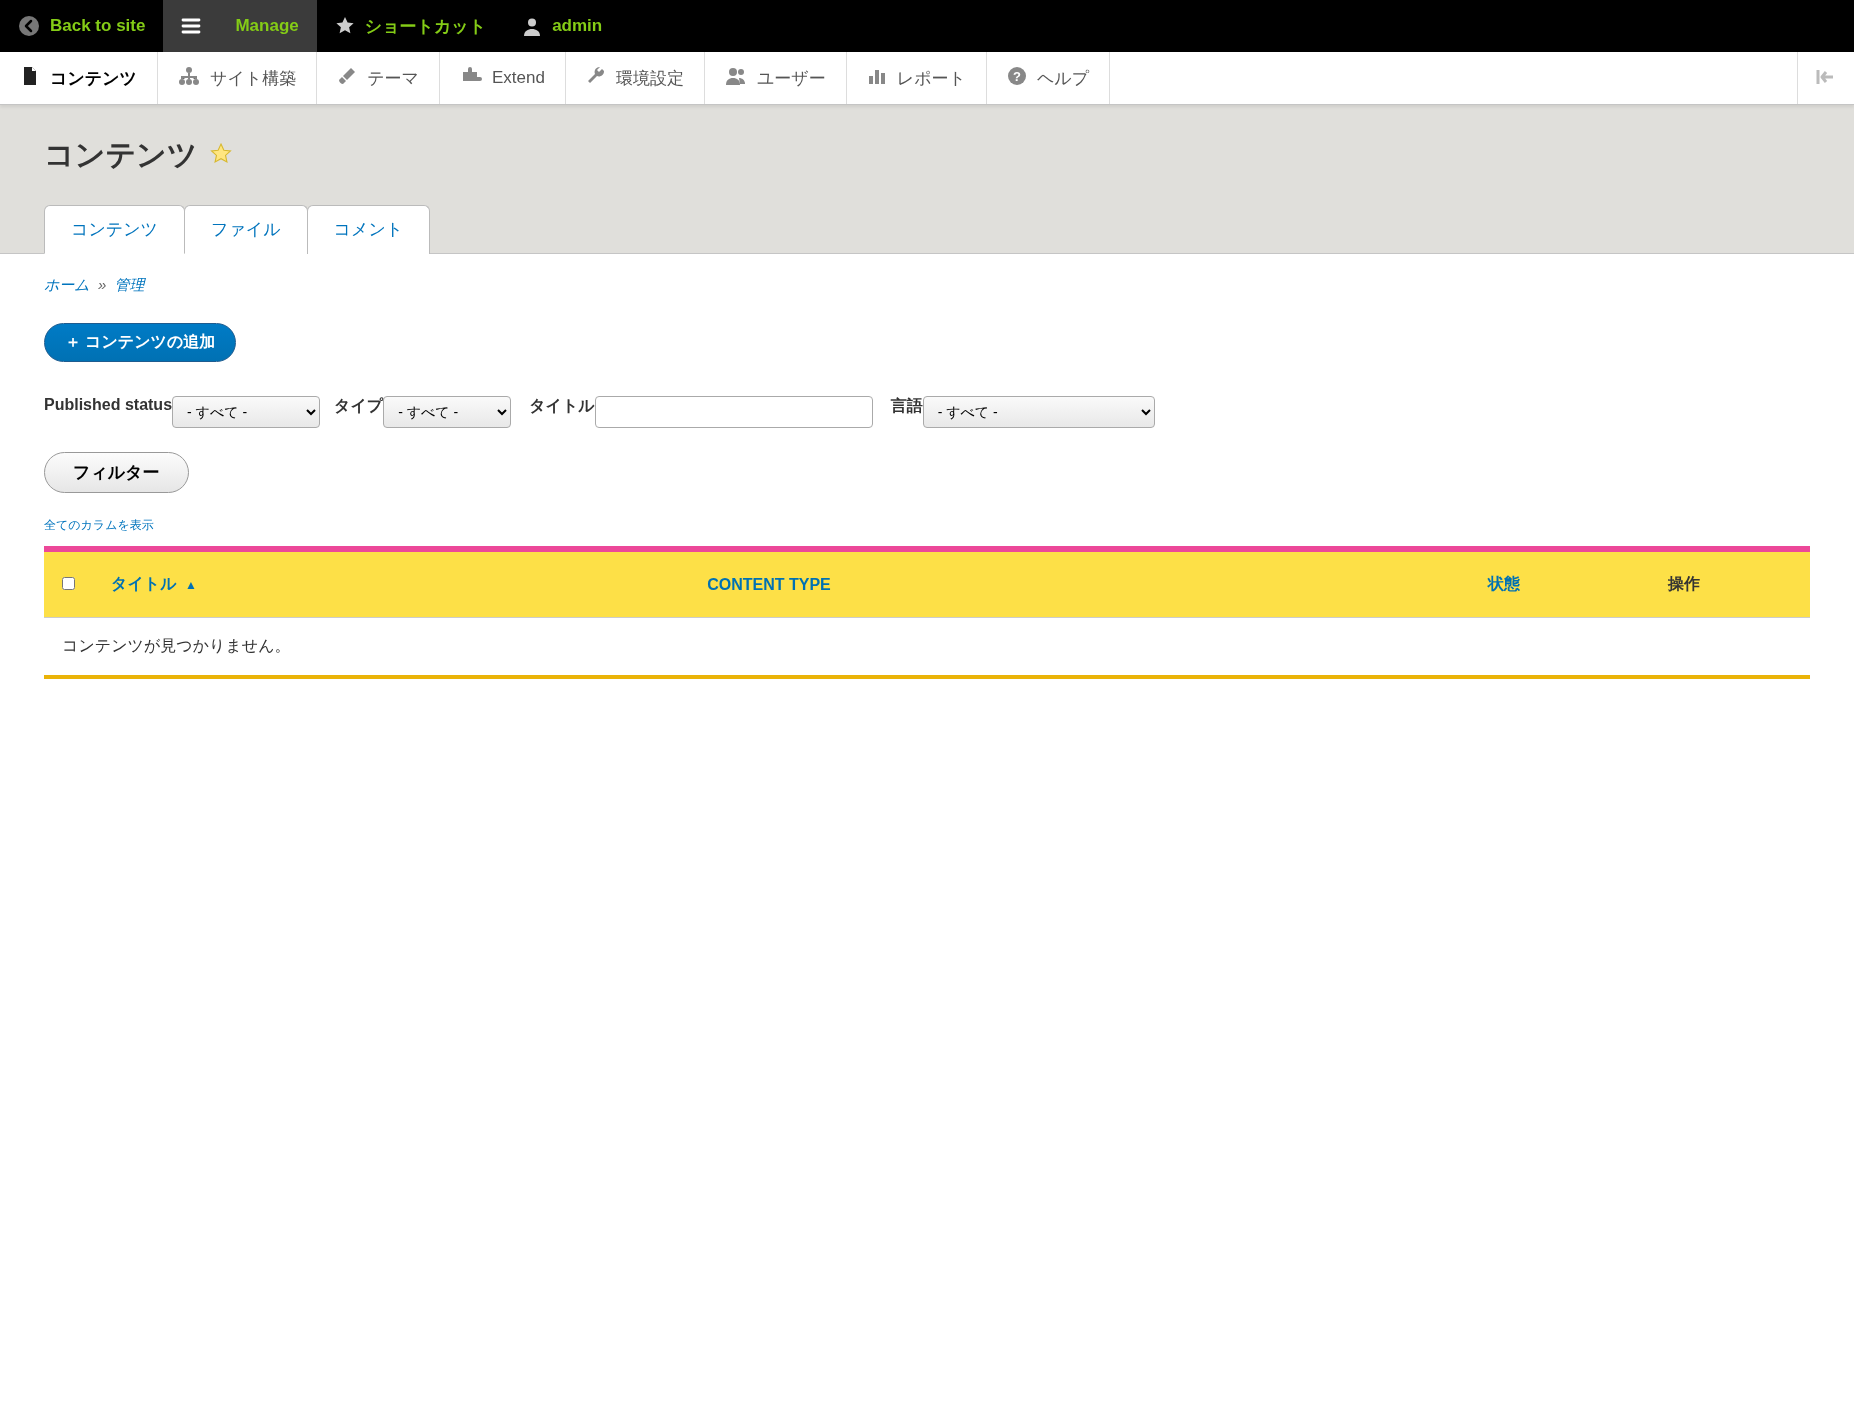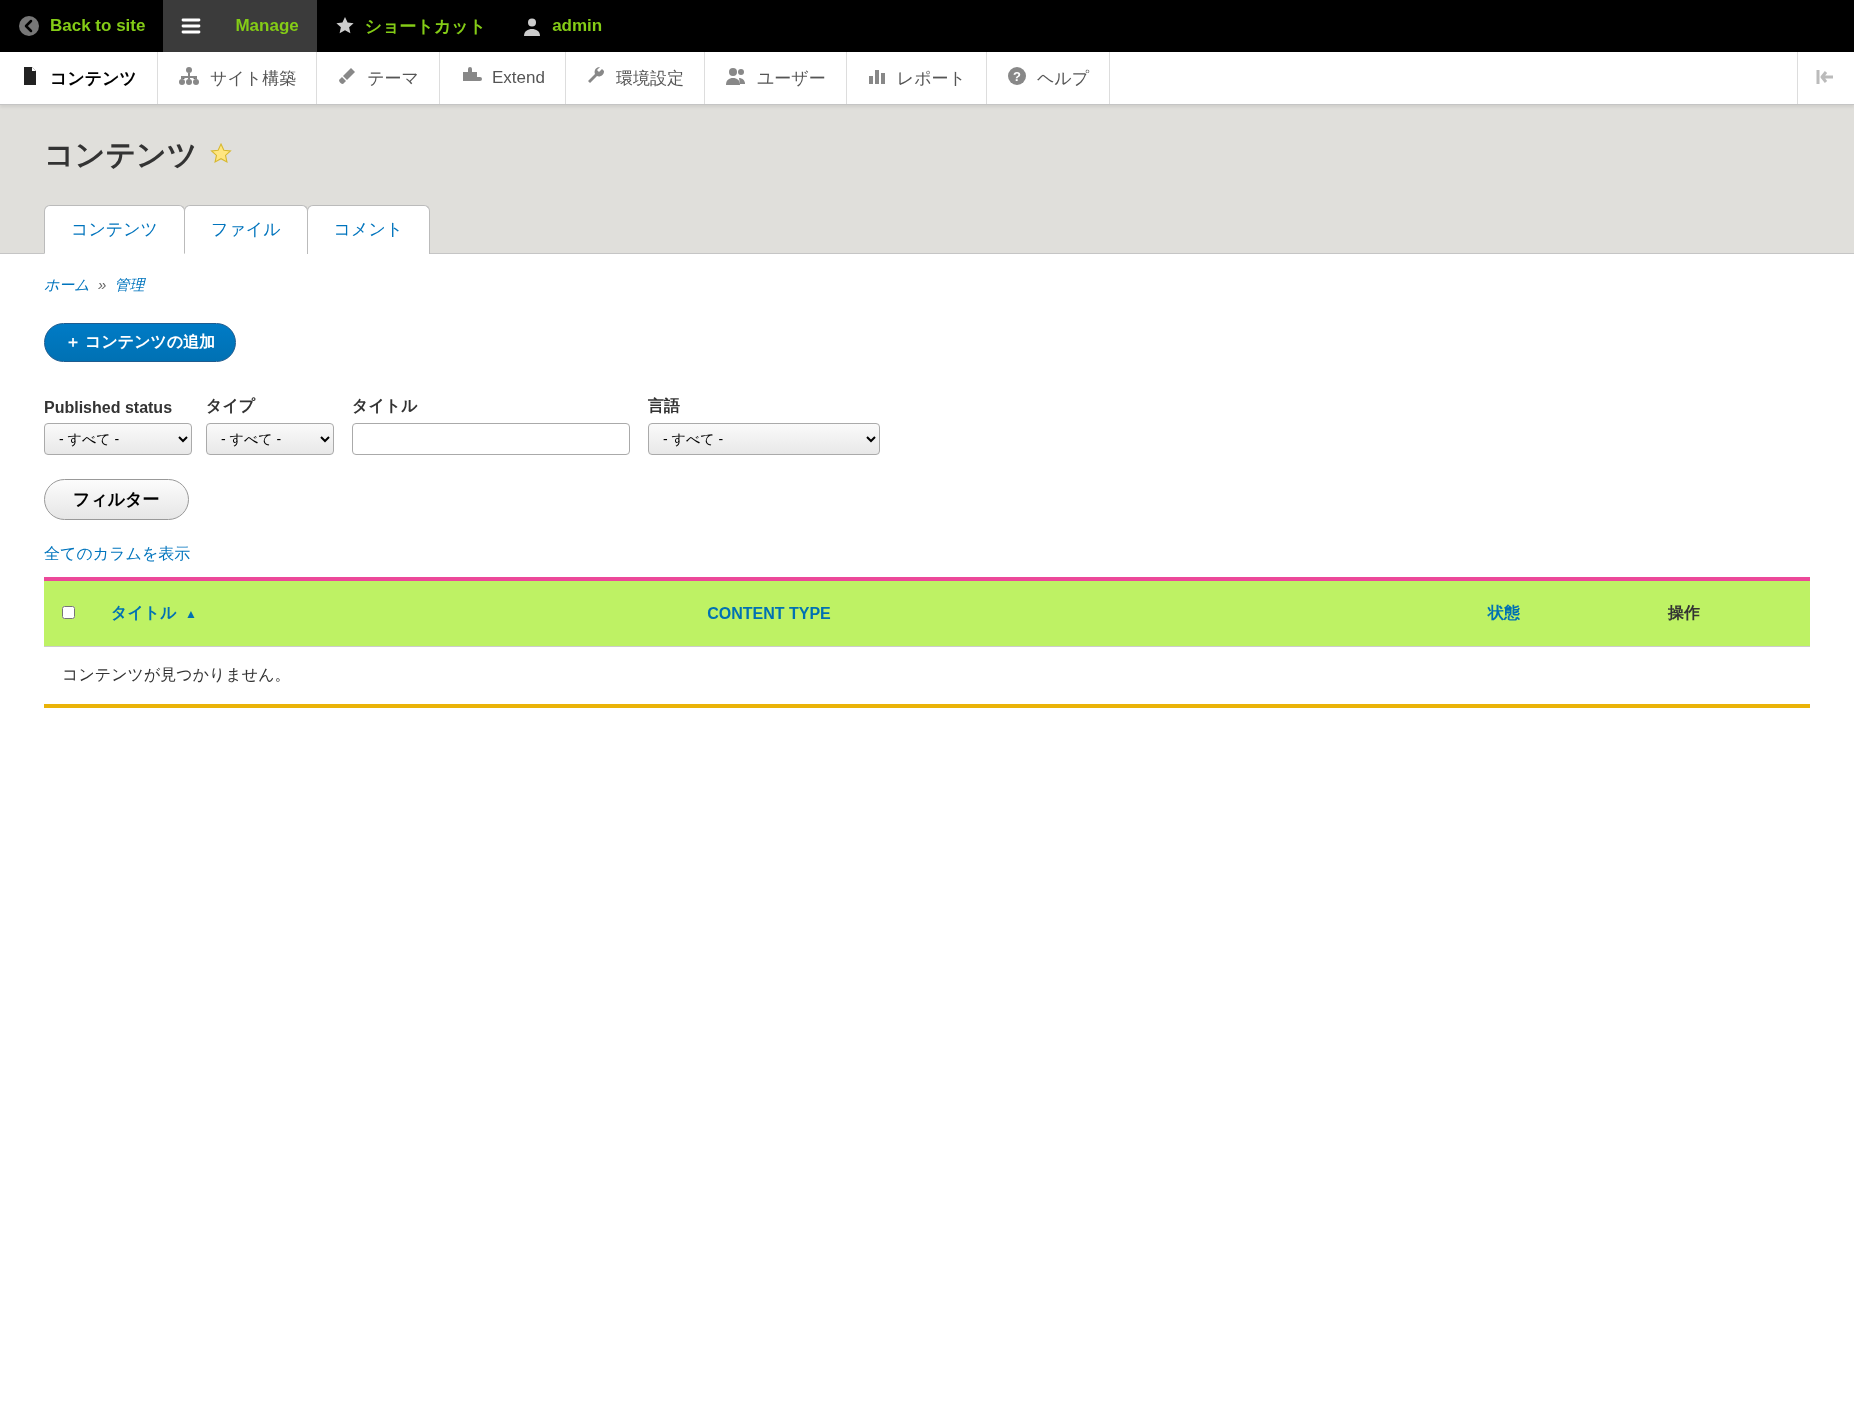--- a/index.html
+++ b/index.html
@@ -125,21 +125,21 @@
     border: 1px solid #1e5c90;
     cursor: pointer;
   }
   .filters {
     display: flex;
     gap: 18px;
     margin-top: 34px;
     align-items: flex-end;
     flex-wrap: wrap;
   }
-  .filter-group { display:flex; flex-direction:column; }
+  .filter-group { display:flex; }
   .filter-label {
     font-weight: bold;
     font-size: 16px;
     margin-bottom: 6px;
   }
   .filter-row1 { display:flex; gap:14px; align-items:flex-end; }
   select.filter-select, input.filter-input {
     height: 32px;
     border: 1px solid #aaa;
     border-radius: 4px;
@@ -161,33 +161,33 @@
     border: 1px solid #999;
     background: linear-gradient(#fcfcfc, #e6e6e6);
     font-size: 17px;
     font-weight: bold;
     cursor: pointer;
   }
   .show-all-link {
     display:inline-block;
     margin-top: 24px;
     color: #0074bd;
-    font-size: 16px;
+    font-size: 12px;
     text-decoration: none;
     cursor:pointer;
   }
   
   table.content-table {
     width: 100%;
     border-collapse: collapse;
     margin-top: 12px;
   }
   table.content-table thead th {
-    background: #bef264;
-    border-top: 4px solid #ec4899;
+    background: #fde047;
+    border-top: 6px solid #ec4899;
     border-bottom: 1px solid #ccc;
     padding: 22px 18px;
     text-align: left;
     font-size: 16px;
     font-weight: bold;
     color: #333;
   }
   table.content-table thead th.sortable { color: #0071b3; cursor:pointer; }
   table.content-table tbody td {
     padding: 18px;

